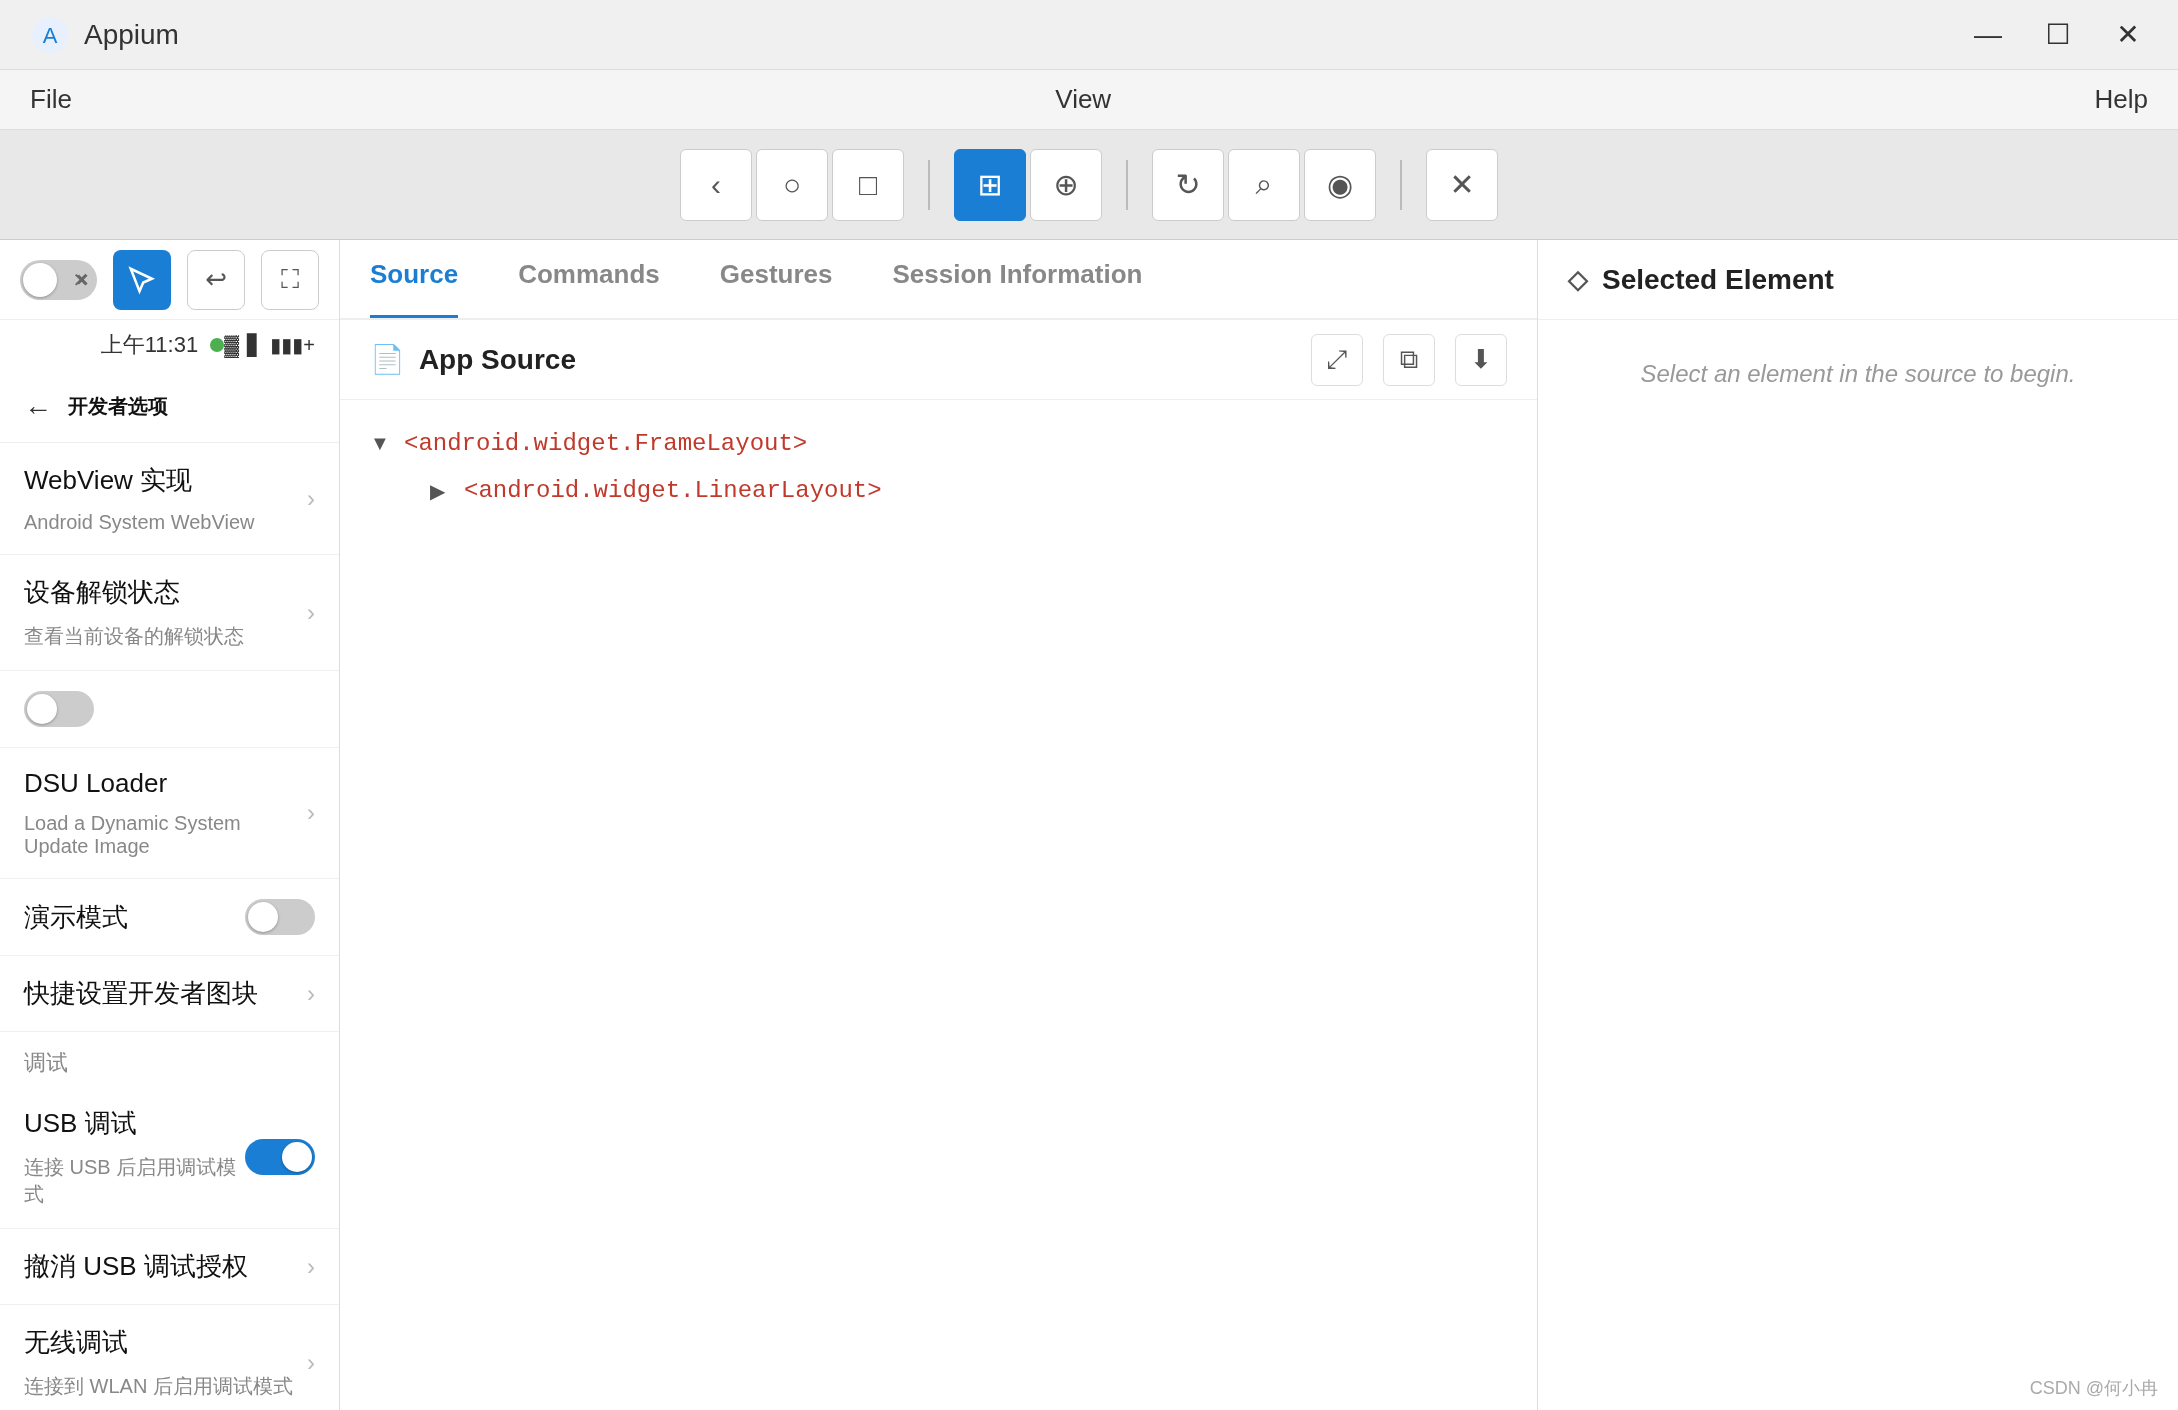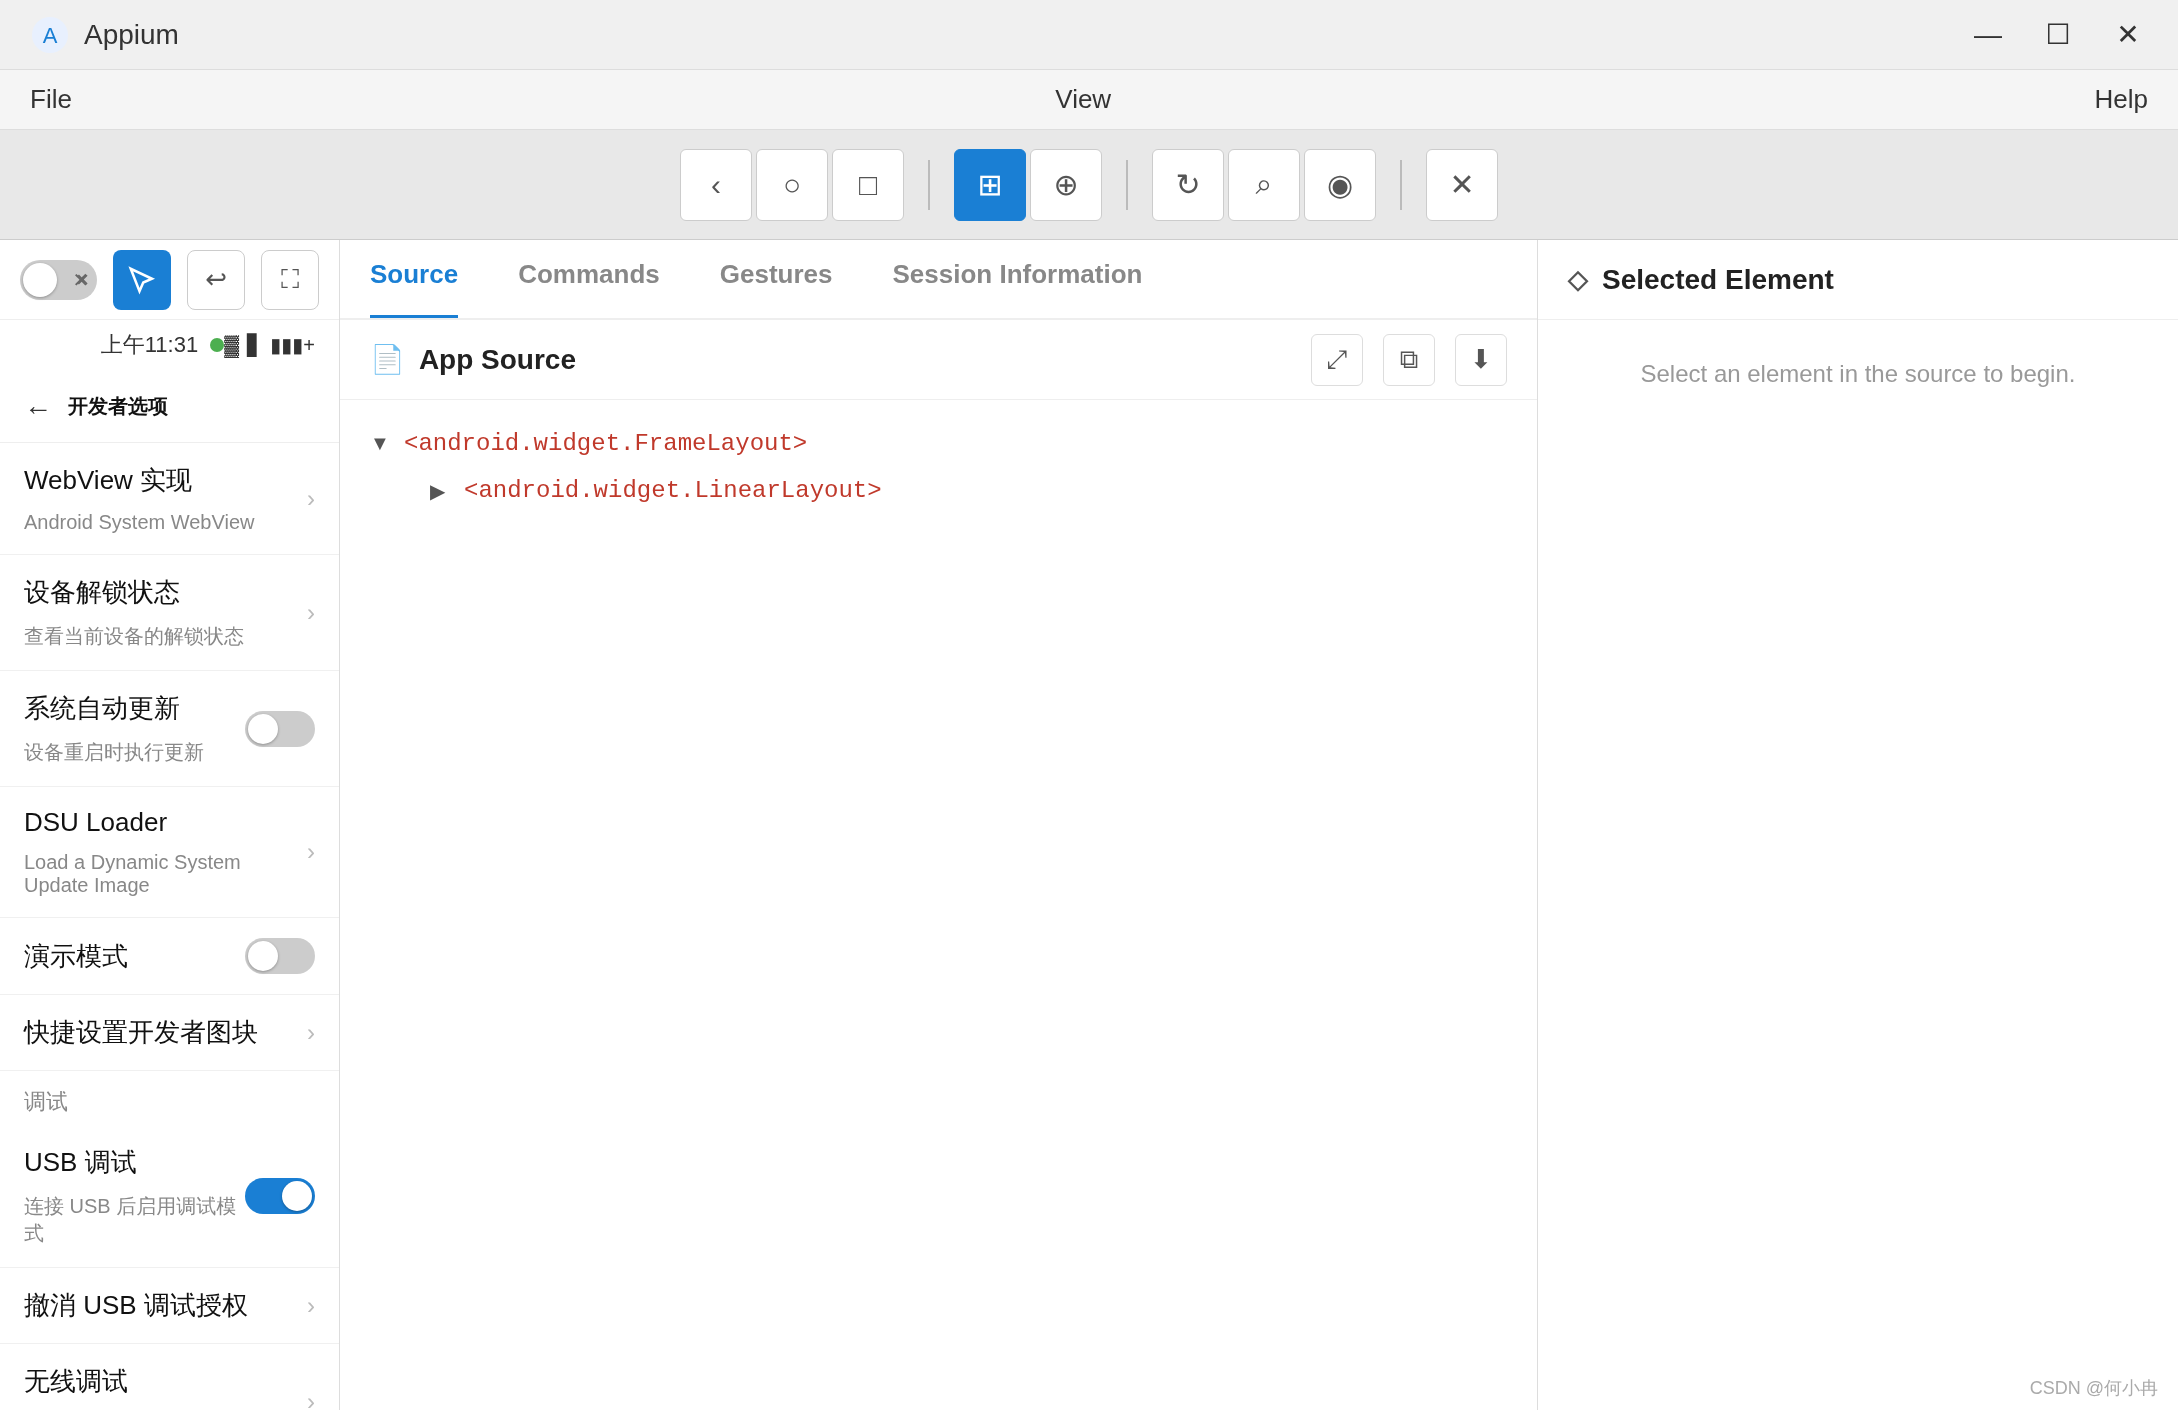--- a/index.html
+++ b/index.html
@@ -417,20 +417,21 @@
     .right-panel-content {
       flex: 1;
       display: flex;
       align-items: flex-start;
       justify-content: center;
       padding: 40px 30px;
     }
     .right-panel-placeholder {
       font-size: 24px;
       color: #999;
+      font-style: italic;
       text-align: center;
     }
 
     
     .watermark {
       position: fixed;
       bottom: 10px;
       right: 20px;
       font-size: 18px;
       color: #aaa;
@@ -534,24 +535,20 @@
 
       <div class="device-list-item">
         <div class="device-list-item-content">
           <div class="device-item-title">设备解锁状态</div>
           <div class="device-item-subtitle">查看当前设备的解锁状态</div>
         </div>
         <span class="device-chevron">›</span>
       </div>
 
       <div class="device-list-item">
-        <div class="device-list-item-content">
-          <div class="device-item-title">系统自动更新</div>
-          <div class="device-item-subtitle">设备重启时执行更新</div>
-        </div>
         <div class="device-toggle off">
           <div class="device-toggle-knob"></div>
         </div>
       </div>
 
       <div class="device-list-item">
         <div class="device-list-item-content">
           <div class="device-item-title">DSU Loader</div>
           <div class="device-item-subtitle">Load a Dynamic System Update Image</div>
         </div>

